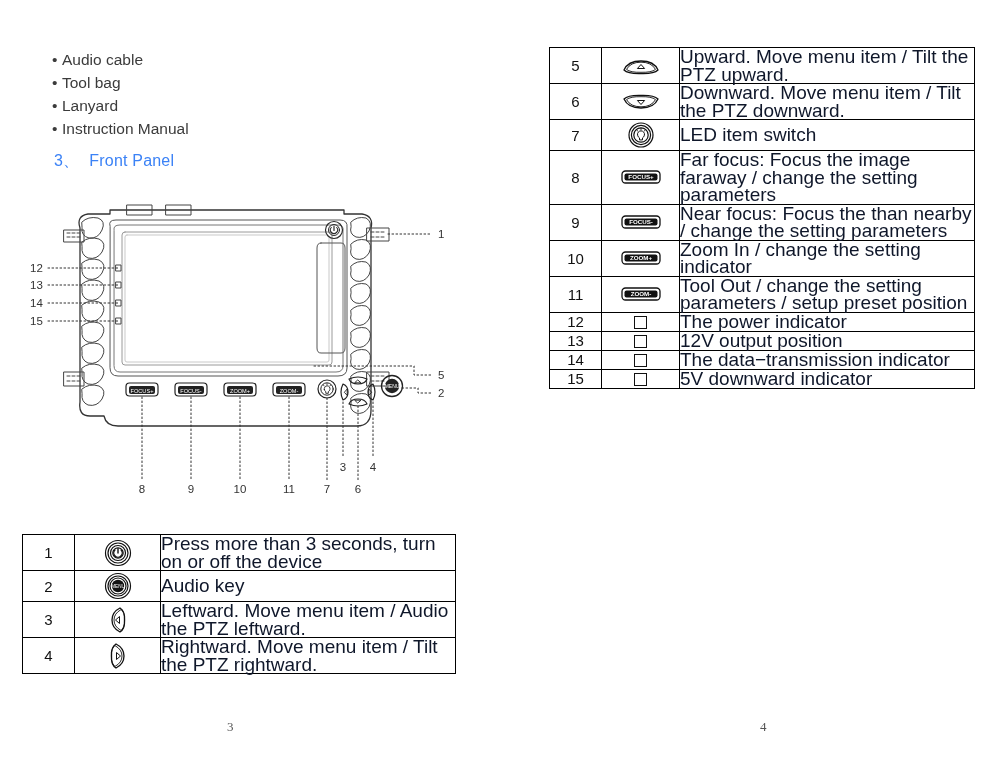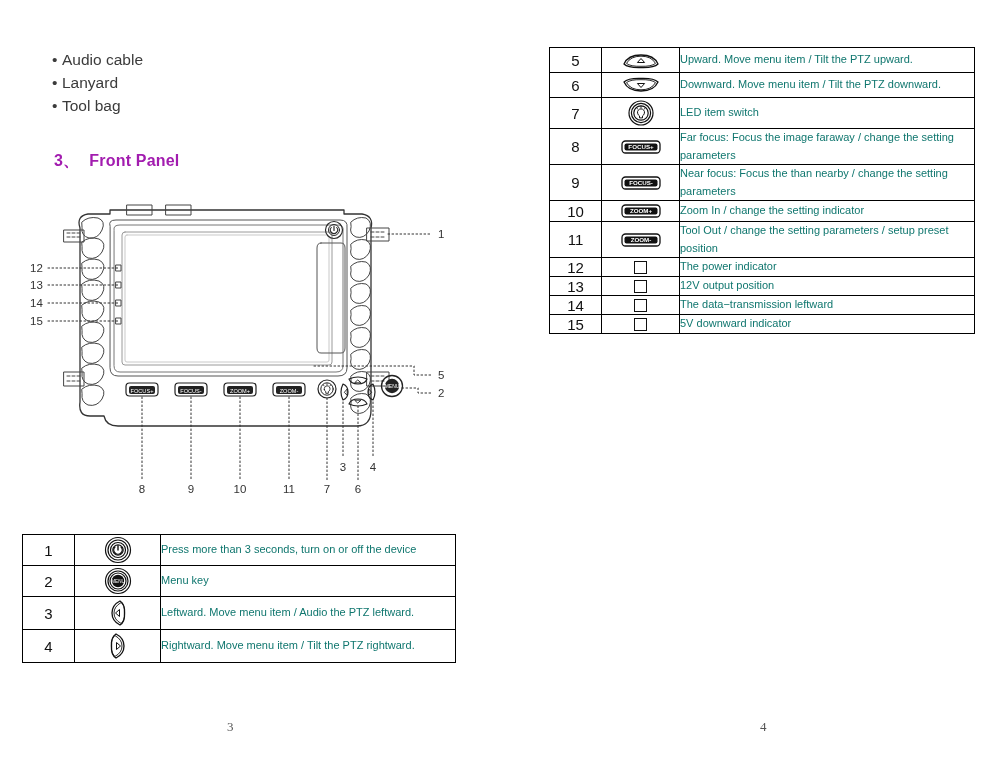--- a/index.html
+++ b/index.html
@@ -34,22 +34,22 @@
     display: inline-block;
     width: 10px;
     color: #3b3b3b;
   }
 
   .section-heading {
     position: absolute;
     left: 54px;
     top: 151px;
     font-size: 16px;
-    font-weight: bold;
-    color: #a21caf;
+    font-weight: normal;
+    color: #3b82f6;
     letter-spacing: 0.2px;
     white-space: nowrap;
   }
   .section-heading .num { margin-right: 2px; }
   .section-heading .title { margin-left: 8px; }
 
   
   .device-figure {
     position: absolute;
     left: 14px;
@@ -73,23 +73,23 @@
   td.col-num {
     text-align: center;
     font-size: 15px;
     color: #111;
   }
   td.col-icon {
     text-align: center;
     padding: 3px 0;
   }
   td.col-desc {
-    font-size: 11px;
+    font-size: 19px;
     line-height: 17.5px;
-    color: #0f766e;
+    color: #0f172a;
     padding: 5px 8px 5px 11px;
   }
 
   .table-left {
     position: absolute;
     left: 22px;
     top: 534px;
     width: 434px;
   }
   .table-left col.c1 { width: 52px; }
@@ -121,22 +121,23 @@
     height: 11px;
     border: 1.6px solid #111;
     vertical-align: middle;
   }
 </style>
 </head>
 <body>
 
 <div class="bullet-list">
   <div class="bullet-item"><span class="dot">•</span><span>Audio cable</span></div>
+  <div class="bullet-item"><span class="dot">•</span><span>Tool bag</span></div>
   <div class="bullet-item"><span class="dot">•</span><span>Lanyard</span></div>
-  <div class="bullet-item"><span class="dot">•</span><span>Tool bag</span></div>
+  <div class="bullet-item"><span class="dot">•</span><span>Instruction Manual</span></div>
 </div>
 
 <div class="section-heading">
   <span class="num">3、</span><span class="title">Front Panel</span>
 </div>
 
 <div class="device-figure">
 <svg width="480" height="320" viewBox="0 0 480 320" xmlns="http://www.w3.org/2000/svg" fill="none" stroke="#2b2b2b" stroke-width="1" stroke-linejoin="round" stroke-linecap="round">
 
   <path d="M66 38 Q62 26 74 24 L96 24 L96 20 L330 20 L330 24 L348 24 Q360 26 357 38
@@ -293,21 +294,21 @@
       <td class="col-num">2</td>
       <td class="col-icon">
         <svg class="icon-svg" width="36" height="30" viewBox="0 0 36 30" fill="none" stroke="#111" stroke-width="1.2">
           <circle cx="18" cy="15" r="12.5"></circle>
             <circle cx="18" cy="15" r="10"></circle>
             <circle cx="18" cy="15" r="8"></circle>
           <circle cx="18" cy="15" r="6.2" fill="#111" stroke="none"></circle>
           <text x="18" y="16.9" font-family="Liberation Sans, sans-serif" font-size="4.6" fill="#fff" text-anchor="middle" stroke="none">MENU</text>
         </svg>
       </td>
-      <td class="col-desc">Menu key</td>
+      <td class="col-desc">Audio key</td>
     </tr>
     <tr>
       <td class="col-num">3</td>
       <td class="col-icon">
         <svg class="icon-svg" width="30" height="32" viewBox="0 0 30 32" fill="none" stroke="#111" stroke-width="1.3" stroke-linejoin="round">
           <path d="M17 4 q-8 4 -8 12 q0 8 8 12 q5 -3 4.5 -12 q0.5 -9 -4.5 -12 z"></path>
           <path d="M18 5.6 q-7 4 -7 10.4 q0 6.6 7 10.4 q4 -2.6 3.6 -10.4 q0.4 -7.8 -3.6 -10.4 z" stroke-width="0.9"></path>
           <path d="M16.5 12.5 l-4 3.5 l4 3.5 z" stroke-width="1"></path>
         </svg>
       </td>
@@ -419,21 +420,21 @@
       <td class="col-desc">The power indicator</td>
     </tr>
     <tr>
       <td class="col-num">13</td>
       <td class="col-icon"><span class="led-square"></span></td>
       <td class="col-desc">12V output position</td>
     </tr>
     <tr>
       <td class="col-num">14</td>
       <td class="col-icon"><span class="led-square"></span></td>
-      <td class="col-desc">The data−transmission leftward</td>
+      <td class="col-desc">The data−transmission indicator</td>
     </tr>
     <tr>
       <td class="col-num">15</td>
       <td class="col-icon"><span class="led-square"></span></td>
       <td class="col-desc">5V downward indicator</td>
     </tr>
   </tbody>
 </table>
 
 <div class="page-number left">3</div>

